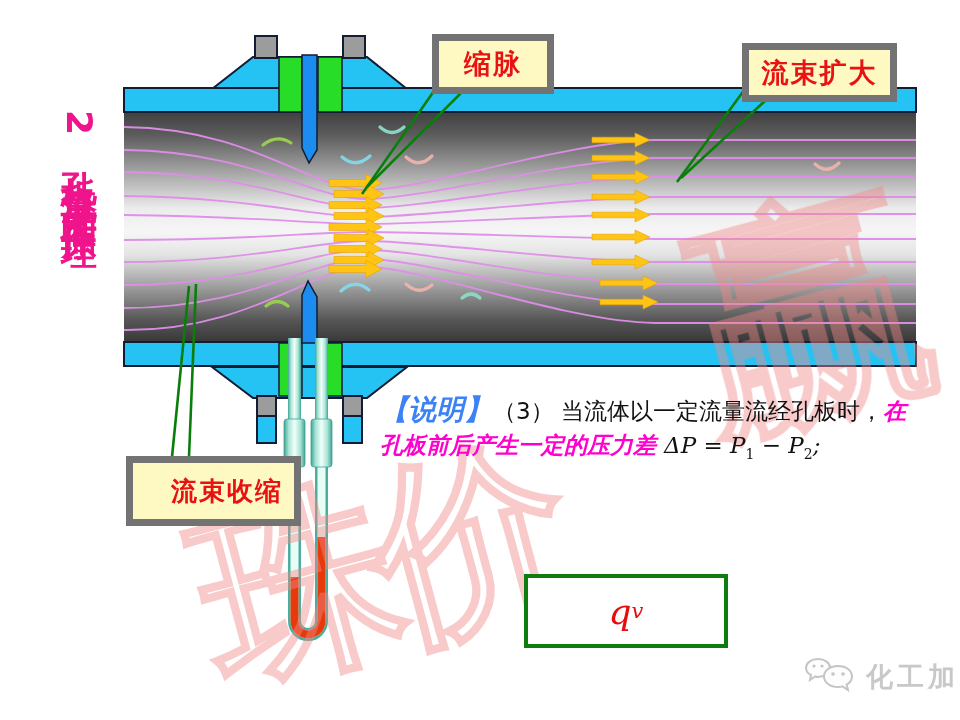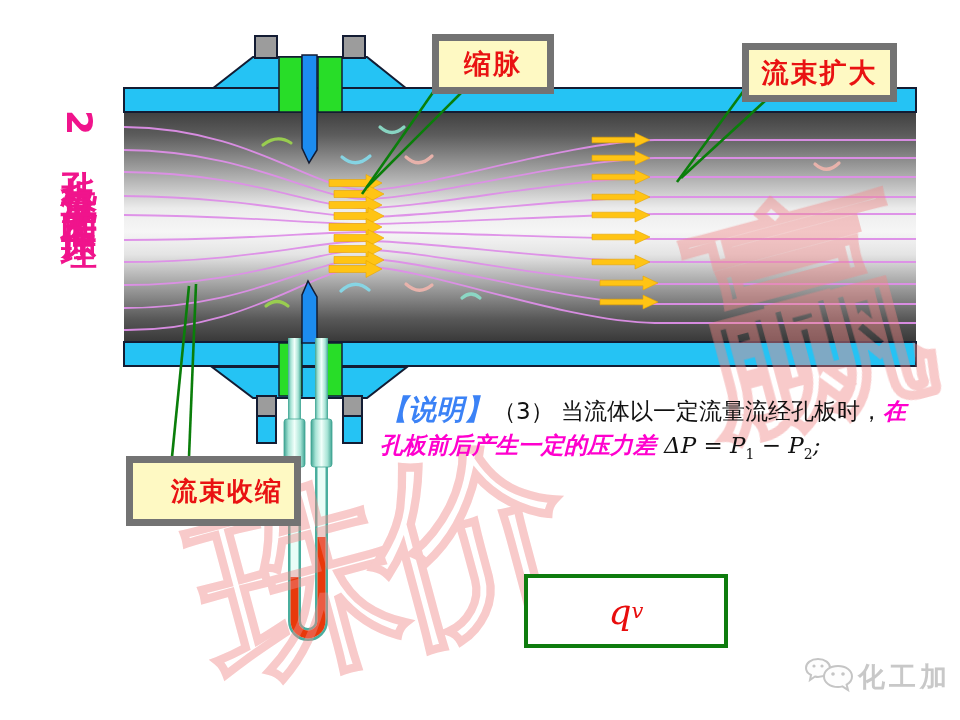--- a/index.html
+++ b/index.html
@@ -29,21 +29,21 @@
   .expl .math sub{font-size:14px;font-style:normal;}
   .expl .l3{padding-left:16px;}
 
   
   .formula-box{position:absolute;left:524px;top:574px;width:196px;height:66px;
     border:4px solid #0E7C0E;background:#fff;display:flex;align-items:center;justify-content:center;
     color:#E80D0D;font-family:"DejaVu Serif",serif;font-style:italic;font-size:36px;z-index:5;}
   .formula-box sub{font-size:21px;}
 
   
-  .logo{position:absolute;left:804px;top:654px;display:flex;align-items:center;z-index:5;}
+  .logo{position:absolute;left:804px;top:654px;display:flex;align-items:center;gap:8px;z-index:5;}
   .logo .logo-text{color:#C8C8C8;font-size:27px;font-weight:600;letter-spacing:4px;}
 
   .diagram{position:absolute;left:0;top:0;z-index:1;}
 </style>
 </head>
 <body>
 
 <div class="slide">
 
   <svg class="diagram" width="960" height="720" viewBox="0 0 960 720">

